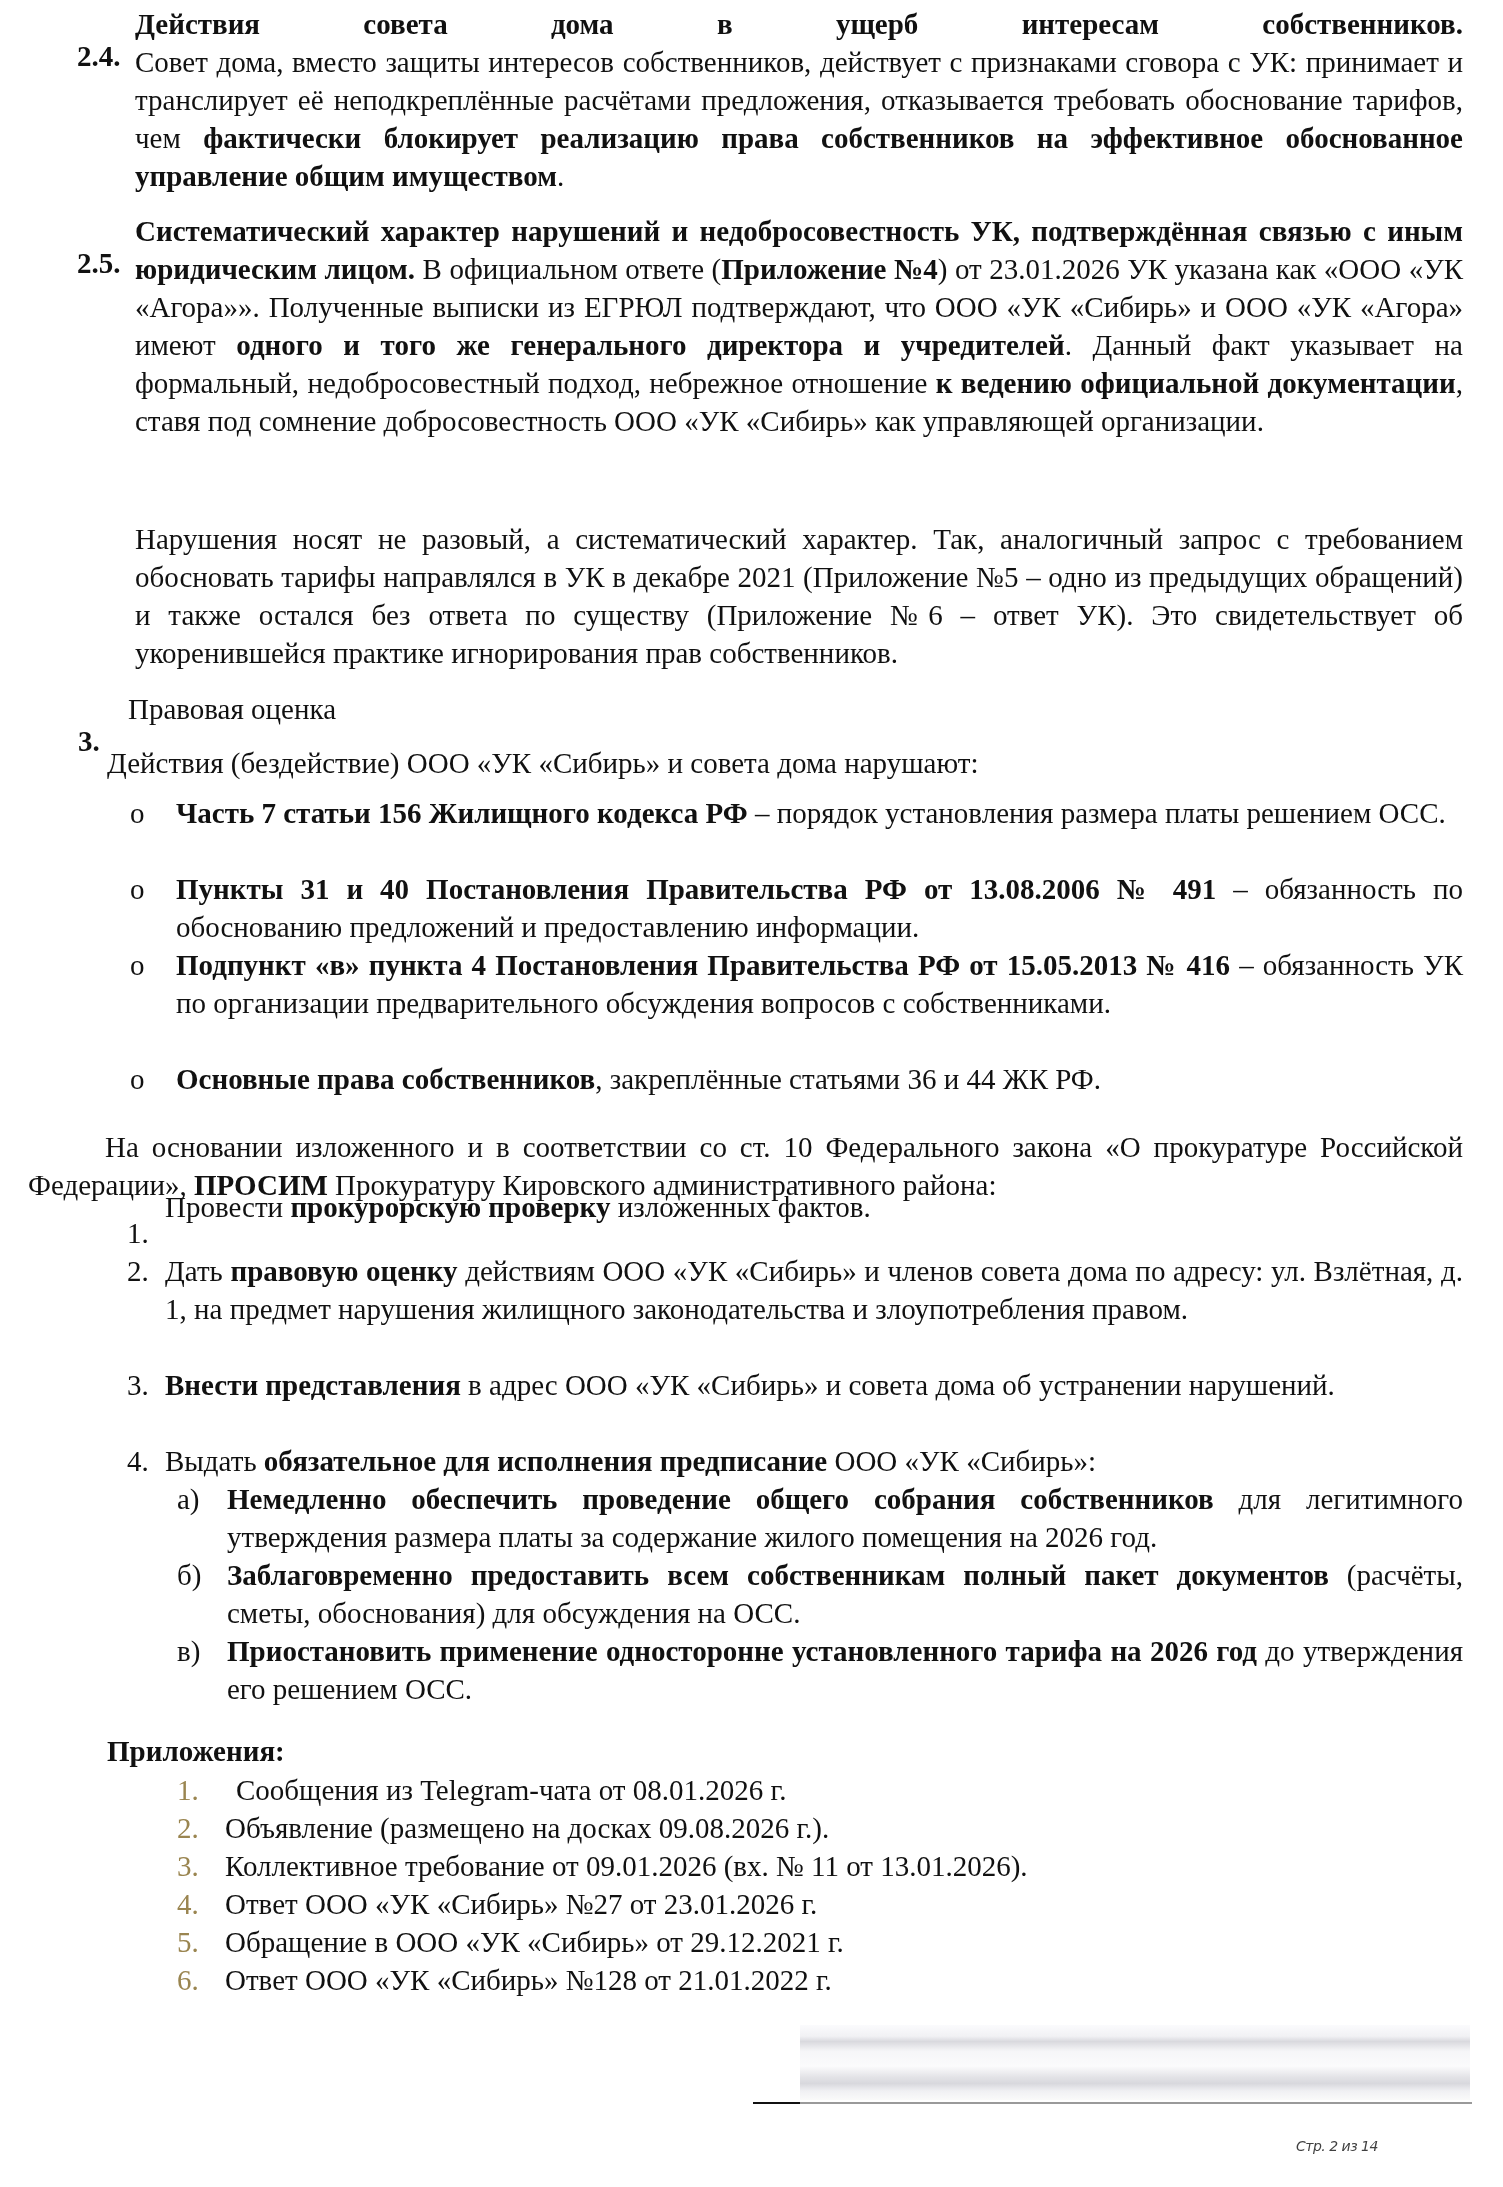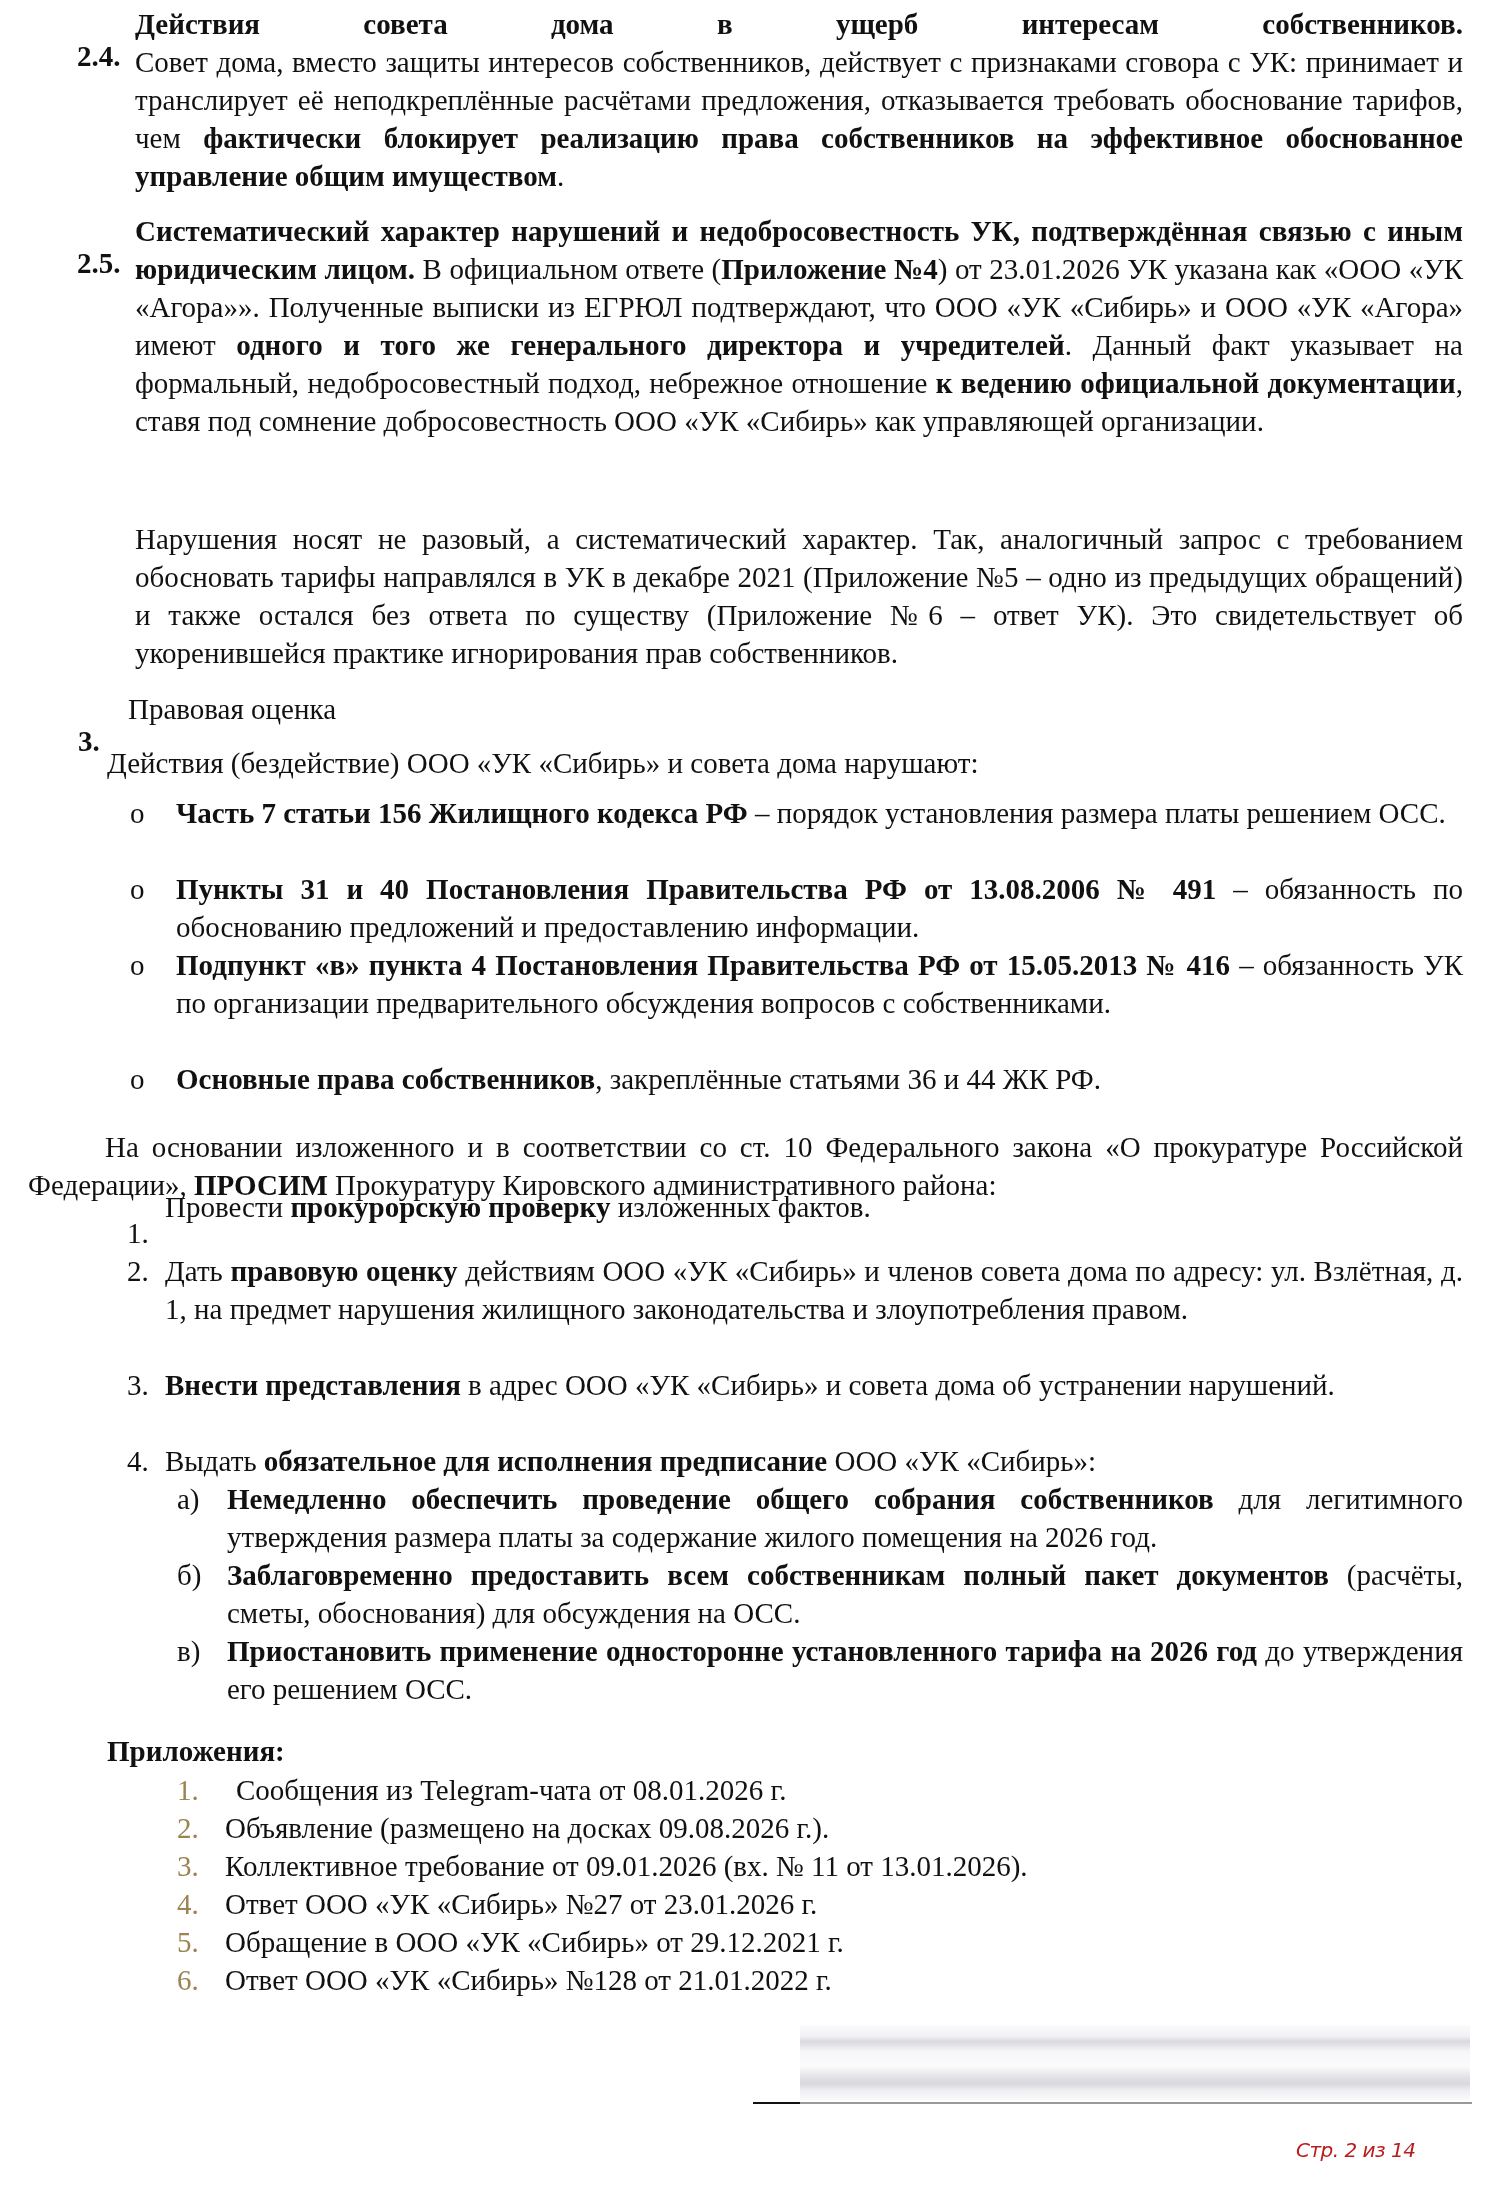--- a/index.html
+++ b/index.html
@@ -9,21 +9,21 @@
   .just { text-align: justify; text-align-last: left; }
   .justall { text-align: justify; text-align-last: justify; }
   b { font-weight: bold; }
   .num { position: absolute; font-weight: bold; margin-top: 32px; }
   .gold { color: #9a8550; }
   .sigbox { position: absolute; left: 800px; top: 2025px; width: 670px; height: 75px;
             background: linear-gradient(#fbfbfd 0%, #f1f1f4 15%, #d9d9de 22%, #f6f6f8 35%, #fbfbfc 55%, #e2e2e6 70%, #d8d8dd 78%, #f0f0f3 88%, #fafafa 100%); }
   .sigline-black { position: absolute; left: 753px; top: 2102px; width: 48px; height: 2px; background: #111; }
   .sigline-grey { position: absolute; left: 800px; top: 2102px; width: 672px; height: 2px; background: #9a9a9a; }
   .footer { position: absolute; left: 1296px; top: 2138px; font-family: "DejaVu Sans", "Liberation Sans", sans-serif;
-            font-style: italic; font-size: 20px; color: #b91c1c; letter-spacing: -0.5px; }
+            font-style: italic; font-size: 14px; color: #404040; letter-spacing: -0.5px; }
 </style>
 </head>
 <body>
 
 <div>
   <span class="blk num" style="left:77px; top:5px;">2.4.</span>
   <div class="blk justall" style="left:135px; top:5px; width:1328px; font-weight:bold;">Действия совета дома в ущерб интересам собственников.</div>
   <div class="blk just" style="left:135px; top:43px; width:1328px;"><span>Совет дома, вместо защиты интересов собственников, действует с признаками сговора с УК: принимает и транслирует её неподкреплённые расчётами предложения, отказывается требовать обоснование тарифов, чем </span><b>фактически блокирует реализацию права собственников на эффективное обоснованное управление общим имуществом</b><span>.</span></div>
 </div>
 

